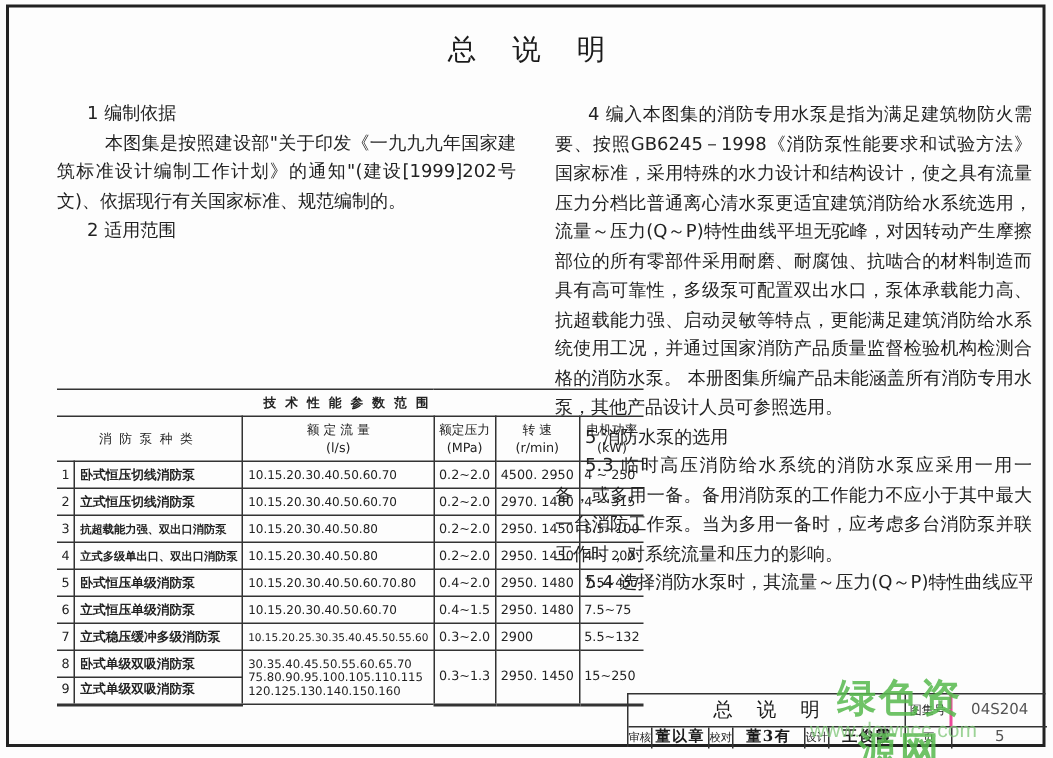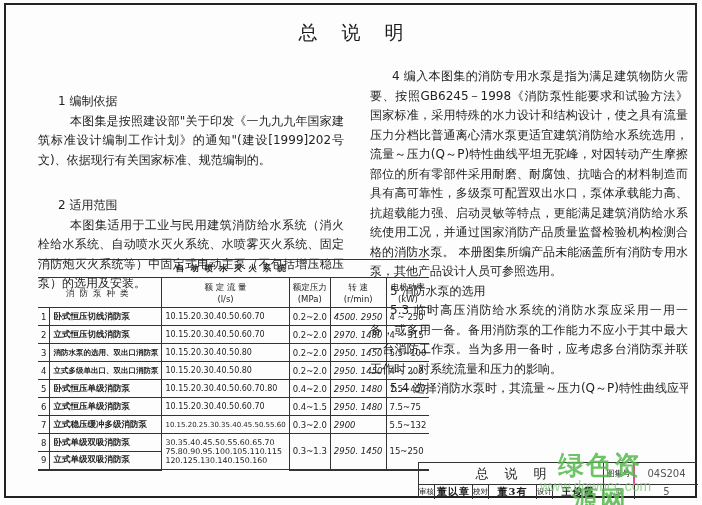--- a/index.html
+++ b/index.html
@@ -24,39 +24,39 @@
     .title {
       position: absolute; left: 0; width: 702px; top: 20px;
       text-align: center; font-size: 19px; letter-spacing: 24px;
       font-family: "DejaVu Serif", serif;
       text-indent: 24px;
     }
     .col { position: absolute; font-size: 12px; line-height: 19.5px; color: #222; }
     .col-left { left: 38px; top: 66px; width: 306px; }
     .col-right { left: 370px; top: 67px; width: 318px; }
     .p { text-indent: 24px; text-align: justify; }
-    .h { padding-left: 20px; margin-top: 26px; }
+    .h { padding-left: 20px; }
     .p-first { text-indent: 32px; }
     .h2 { padding-left: 20px; }
 
     
     .tech-table {
       position: absolute; left: 38px; top: 259px; width: 300px;
       border-collapse: collapse; font-size: 8.5px; color: #222;
     }
     .tech-table td, .tech-table th {
       border: 1px solid #333; padding: 0 3px; font-weight: normal; height: 18px; white-space: nowrap;
     }
     .tech-table .cap { text-align: center; letter-spacing: 6px; font-weight: bold; height: 18px; border-left: none; border-right: none; }
     .tech-table .hd { text-align: center; line-height: 12px; height: 30px; }
     .tech-table .num { width: 12px; text-align: center; border-left: none; }
     .tech-table .name { width: 90px; font-weight: bold; letter-spacing: 0px; }
     .tech-table .flow { width: 84px; font-size: 8px; }
     .tech-table .press { width: 36px; }
-    .tech-table .speed { width: 42px; font-style: italic; }
+    .tech-table .speed { width: 42px; }
     .tech-table .power { width: 36px; border-right: none; }
     .tech-table .multi { line-height: 9px; font-size: 7.8px; }
     .tech-table tr.last td { border-bottom: 2px solid #333; }
 
     
     .tblock {
       position: absolute; left: 418px; top: 462px; width: 279px; height: 36px;
       border-left: 1px solid #333; border-top: 1px solid #333;
     }
     .tb-main {
@@ -91,27 +91,26 @@
 
 <div class="page">
   <div class="frame"></div>
 
   <div class="title">总说明</div>
 
   <div class="col col-left">
     <div class="h">1  编制依据</div>
     <div class="p p-first">本图集是按照建设部"关于印发《一九九九年国家建筑标准设计编制工作计划》的通知"(建设[1999]202号文)、依据现行有关国家标准、规范编制的。</div>
     <div class="h">2  适用范围</div>
-    <div class="p p-first">本图集适用于工业与民用建筑消防给水系统（消火栓给水系统、自动喷水灭火系统、水喷雾灭火系统、固定消防炮灭火系统等）中固定式电动主泵（不包括增压稳压泵）的选用及安装。</div>
   </div>
 
   <table class="tech-table">
     <tbody>
         <tr>
-      <td colspan="7" class="cap">自动喷水灭火系统</td>
+      <td colspan="7" class="cap">技术性能参数范围</td>
     </tr>
     <tr>
       <td colspan="2" class="hd" style="border-left:none;letter-spacing:5px;">消防泵种类</td>
       <td class="hd">
         <div>额 定 流 量</div>
         <div>(l/s)</div>
       </td>
       <td class="hd">
         <div>额定压力</div>
         <div>(MPa)</div>
@@ -136,21 +135,21 @@
     <tr>
       <td class="num">2</td>
       <td class="name">立式恒压切线消防泵</td>
       <td class="flow">10.15.20.30.40.50.60.70</td>
       <td class="press">0.2~2.0</td>
       <td class="speed">2970. 1480</td>
       <td class="power">4 ~ 315</td>
     </tr>
     <tr>
       <td class="num">3</td>
-      <td class="name" style="font-size:7.5px;">消防水泵的选用、双出口消防泵</td>
+      <td class="name" style="font-size:7.5px;">抗超载能力强、双出口消防泵</td>
       <td class="flow">10.15.20.30.40.50.80</td>
       <td class="press">0.2~2.0</td>
       <td class="speed">2950. 1450</td>
       <td class="power">5.5~100</td>
     </tr>
     <tr>
       <td class="num">4</td>
       <td class="name" style="font-size:7.5px;">立式多级单出口、双出口消防泵</td>
       <td class="flow">10.15.20.30.40.50.80</td>
       <td class="press">0.2~2.0</td>

